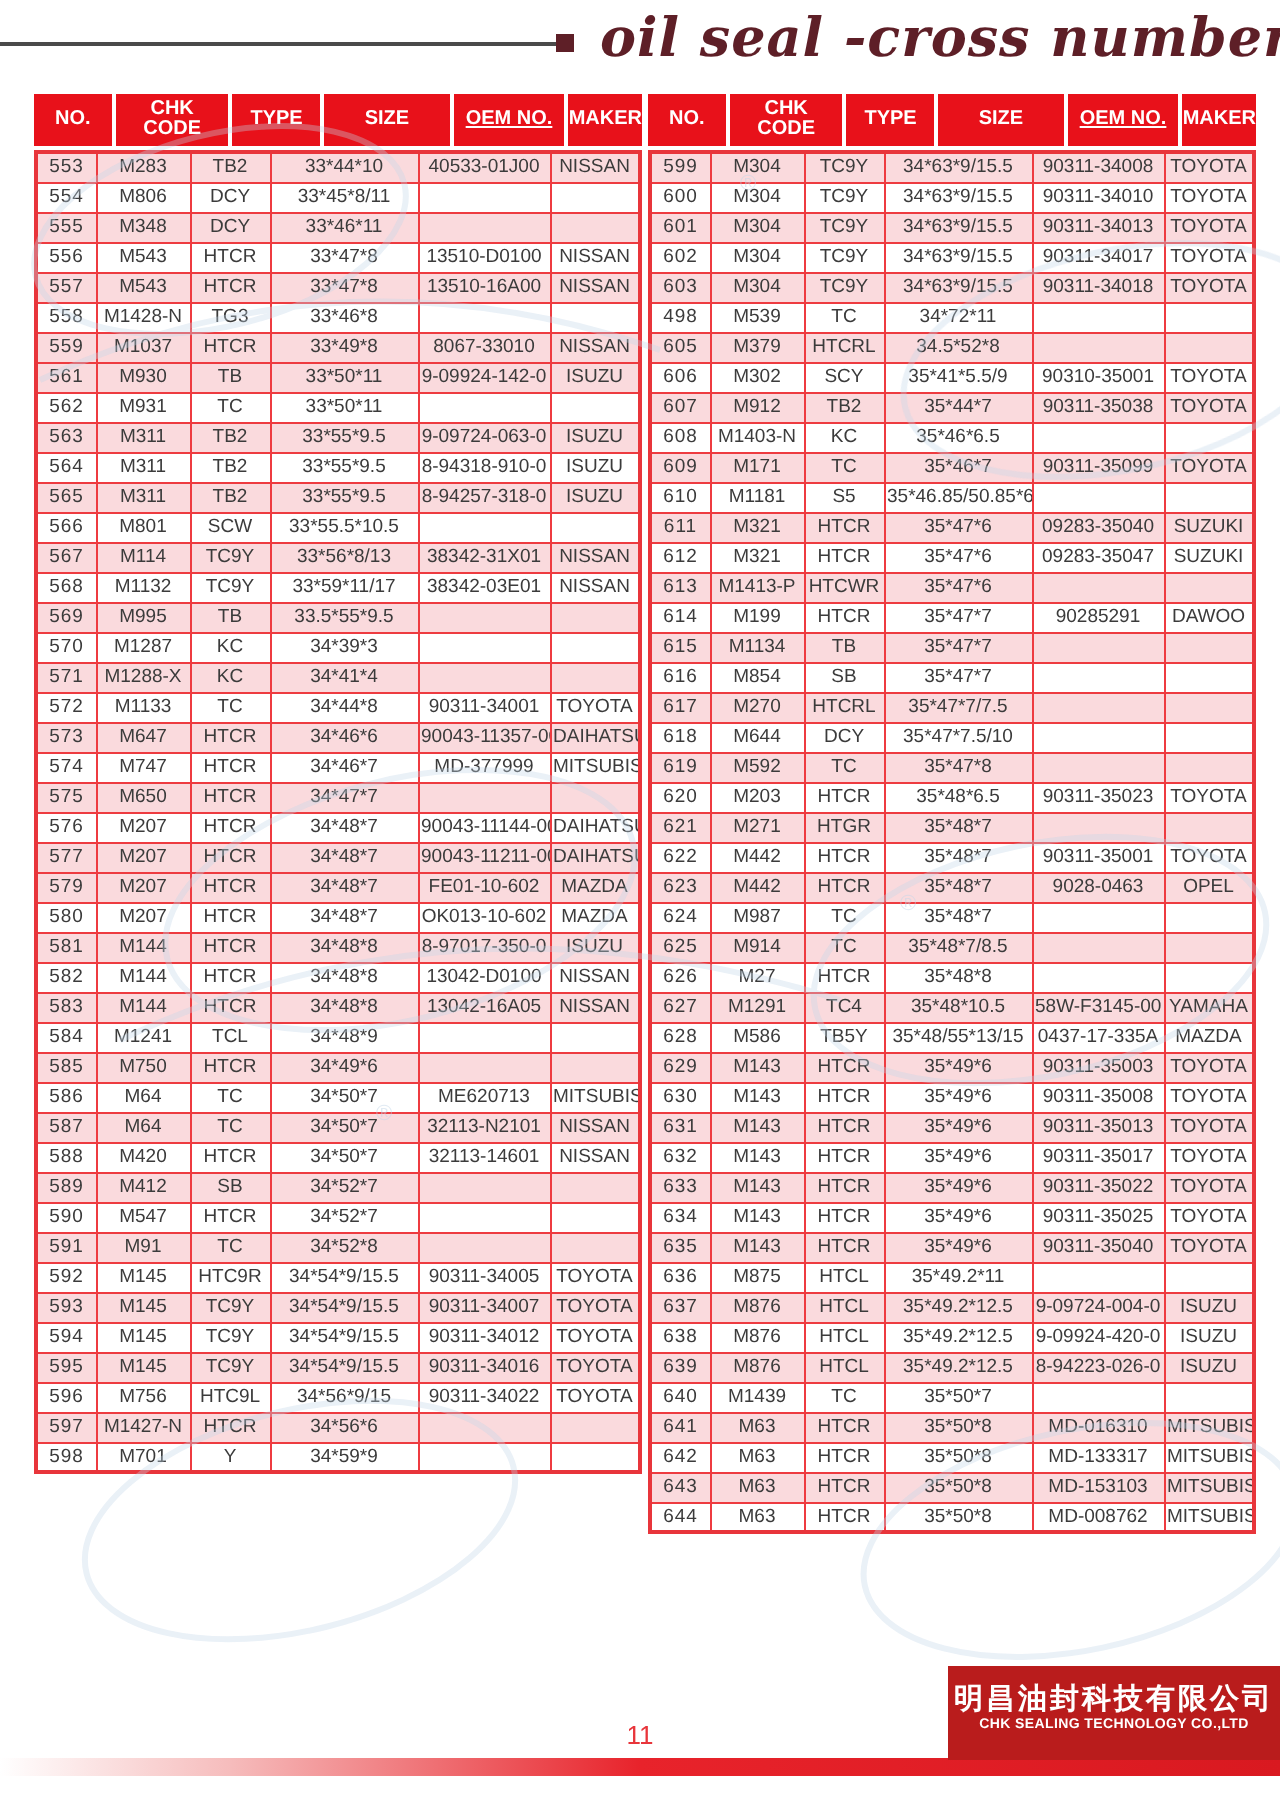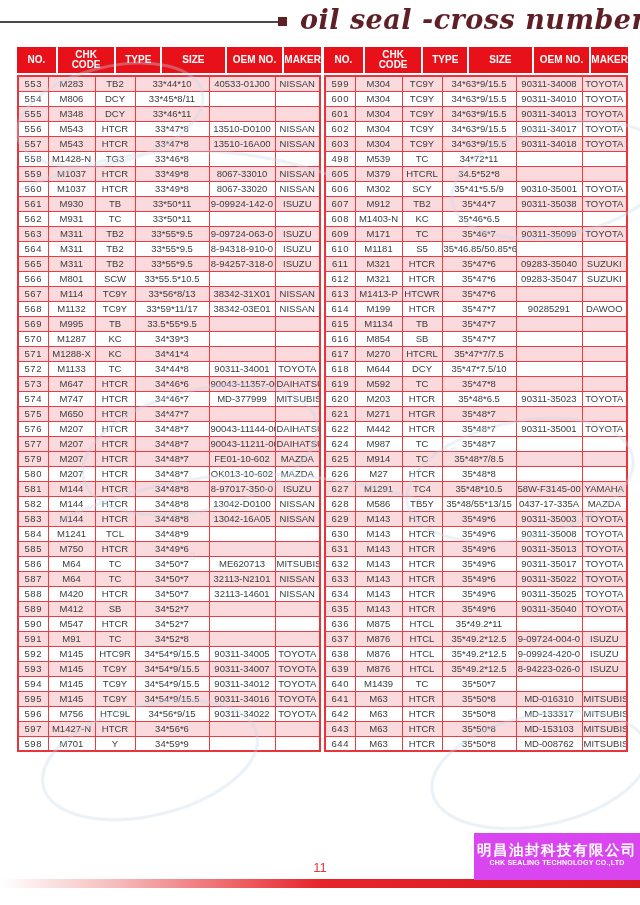--- a/index.html
+++ b/index.html
@@ -19,21 +19,21 @@
   .side { position:absolute; top:47px; width:304px; z-index:1; }
   .side-left  { left:17px; }
   .side-right { left:324px; }
 
   .thead { display:flex; height:26px; margin-bottom:2px; }
   .th { background:#e8111a; color:#ffffff; font-weight:bold; font-size:10px;
         display:flex; align-items:center; justify-content:center; text-align:center;
         line-height:10px; white-space:pre-line; margin-right:2px; }
   .th:last-child { margin-right:0; }
 
-  .w0{width:46px;} .w1{width:67px;} .w2{width:52px;} .w3{width:74px;} .w4{width:66px;} .w5{width:45px; flex:1;}
+  .w0{width:46px;} .w1{width:67px;} .w2{width:52px;} .w3{width:74px;} .w4{width:66px;text-decoration:underline;} .w5{width:45px; flex:1;}
 
   table.grid { border-collapse:collapse; width:304px; table-layout:fixed; }
   table.grid td { border:1px solid #ee3b40; height:15px; padding:0 1px;
                   text-align:center; vertical-align:middle; color:#3b3b3b;
                   font-size:9.5px; overflow:hidden; white-space:nowrap; }
   table.grid { border:2px solid #e8353b; }
   tr.pink td { background:#fadadd; }
   tr.plain td { background:#ffffff; }
   td.c0 { font-size:13px; color:#2d2d2d; letter-spacing:.5px; }
   td.c1 { font-size:9px; }
@@ -43,21 +43,21 @@
 
   
   .watermark { position:absolute; top:0; left:0; z-index:2; pointer-events:none; }
 
   
   .page-number { position:absolute; top:860px; left:0; width:640px; text-align:center;
                  color:#e8353b; font-size:13px; z-index:1; }
   .footer-bar { position:absolute; top:879px; left:0; width:640px; height:9px;
                 background:linear-gradient(90deg,#ffffff 0%, #f6bcbc 18%, #e8232b 50%, #d91920 100%); }
   .company-box { position:absolute; top:833px; right:0; width:166px; height:47px;
-                 background:#d946ef; color:#ffffff; text-align:center; z-index:3;
+                 background:#b91c1c; color:#ffffff; text-align:center; z-index:3;
                  padding-top:9px; }
   .company-cn { font-size:14.5px; font-weight:bold; letter-spacing:1.5px; line-height:16px; }
   .company-en { font-size:7px; font-weight:bold; letter-spacing:.2px; line-height:10px; }
 </style>
 </head>
 <body>
 
 <div class="top-rule"></div>
 <div class="top-rule-square"></div>
 <div class="page-title">oil seal -cross number</div>
@@ -149,28 +149,20 @@
           <td class="c5"></td>
         </tr>
         <tr class="pink">
           <td class="c0">559</td>
           <td class="c1">M1037</td>
           <td class="c2">HTCR</td>
           <td class="c3">33*49*8</td>
           <td class="c4">8067-33010</td>
           <td class="c5">NISSAN</td>
         </tr>
-        <tr class="plain">
-          <td class="c0">560</td>
-          <td class="c1">M1037</td>
-          <td class="c2">HTCR</td>
-          <td class="c3">33*49*8</td>
-          <td class="c4">8067-33020</td>
-          <td class="c5">NISSAN</td>
-        </tr>
         <tr class="pink">
           <td class="c0">561</td>
           <td class="c1">M930</td>
           <td class="c2">TB</td>
           <td class="c3">33*50*11</td>
           <td class="c4">9-09924-142-0</td>
           <td class="c5">ISUZU</td>
         </tr>
         <tr class="plain">
           <td class="c0">562</td>
@@ -669,20 +661,28 @@
           <td class="c5"></td>
         </tr>
         <tr class="plain">
           <td class="c0">622</td>
           <td class="c1">M442</td>
           <td class="c2">HTCR</td>
           <td class="c3">35*48*7</td>
           <td class="c4">90311-35001</td>
           <td class="c5">TOYOTA</td>
         </tr>
+        <tr class="pink">
+          <td class="c0">623</td>
+          <td class="c1">M442</td>
+          <td class="c2">HTCR</td>
+          <td class="c3">35*48*7</td>
+          <td class="c4">9028-0463</td>
+          <td class="c5">OPEL</td>
+        </tr>
         <tr class="plain">
           <td class="c0">624</td>
           <td class="c1">M987</td>
           <td class="c2">TC</td>
           <td class="c3">35*48*7</td>
           <td class="c4"></td>
           <td class="c5"></td>
         </tr>
         <tr class="pink">
           <td class="c0">625</td>

